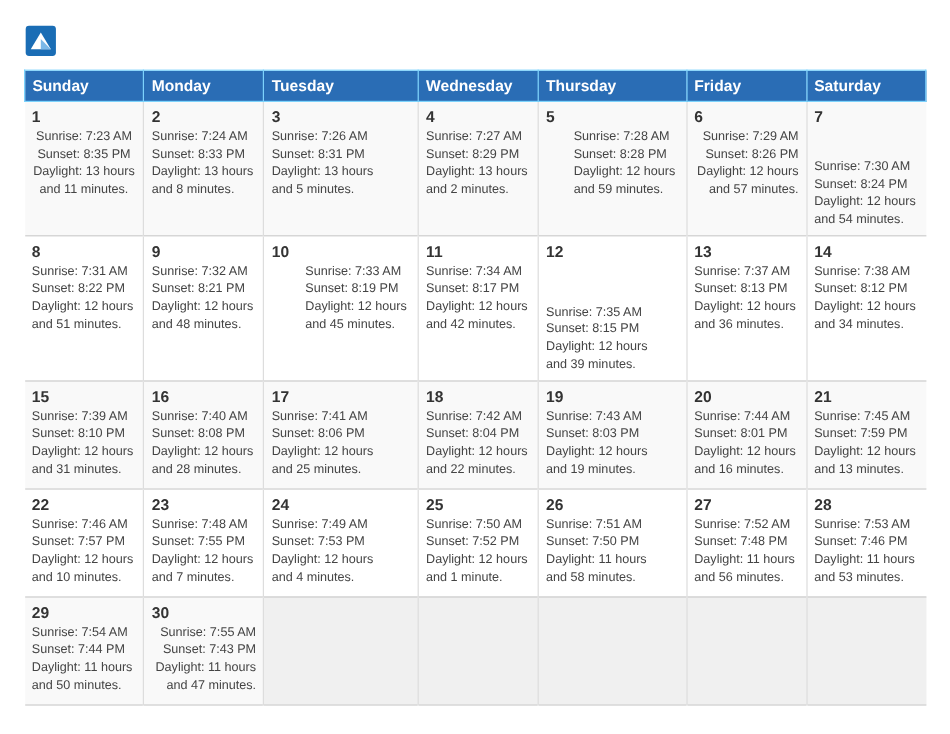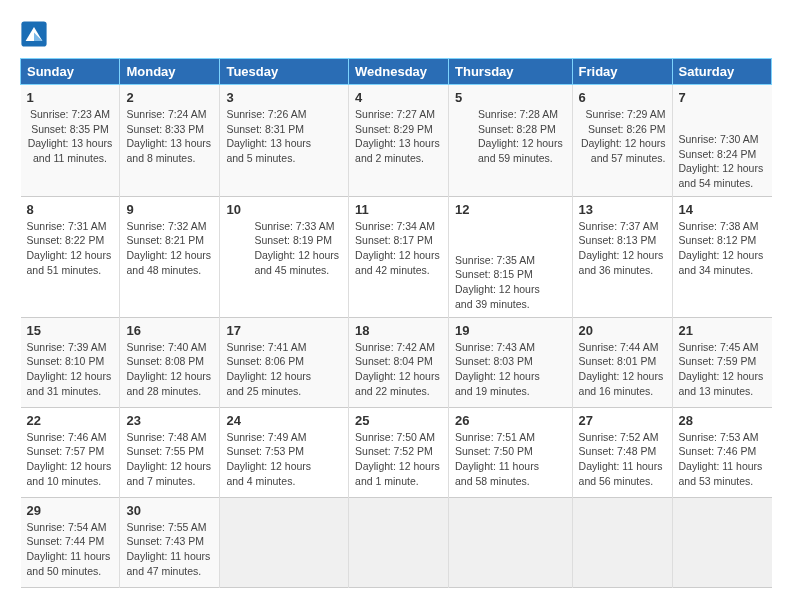--- a/index.html
+++ b/index.html
@@ -326,21 +326,21 @@
       <tr>
         <td>
           <span class="day-num">29</span>
           <div class="day-info" style="white-space: pre-line;">Sunrise: 7:54 AM
 Sunset: 7:44 PM
 Daylight: 11 hours
 and 50 minutes.</div>
         </td>
         <td>
           <span class="day-num">30</span>
-          <div class="day-info" style="white-space: pre-line;">Sunrise: 7:55 AM
+          <div class="day-info" style="white-space: pre-line; text-align: right;">Sunrise: 7:55 AM
 Sunset: 7:43 PM
 Daylight: 11 hours
 and 47 minutes.</div>
         </td>
         <td class="empty-cell"></td>
         <td class="empty-cell"></td>
         <td class="empty-cell"></td>
         <td class="empty-cell"></td>
         <td class="empty-cell"></td>
       </tr>

